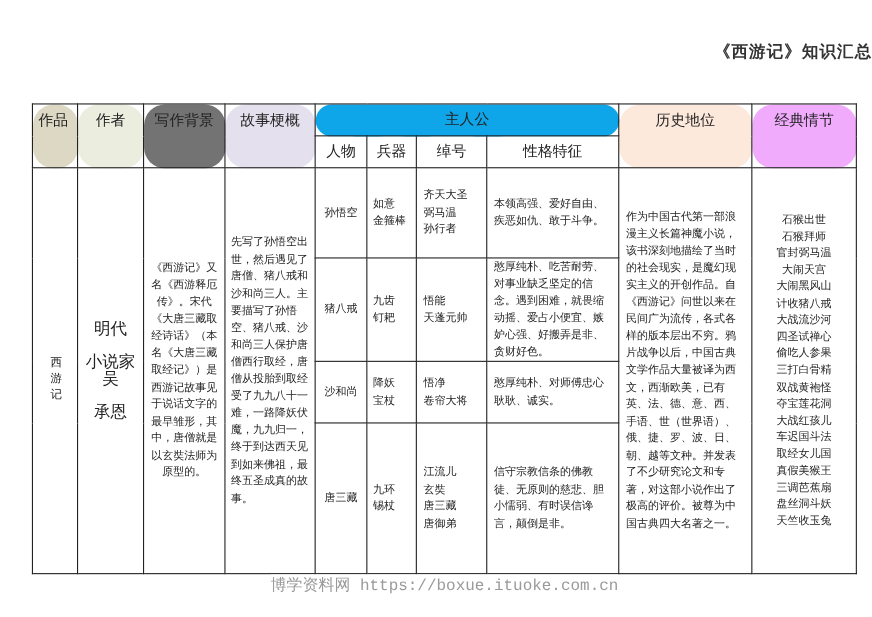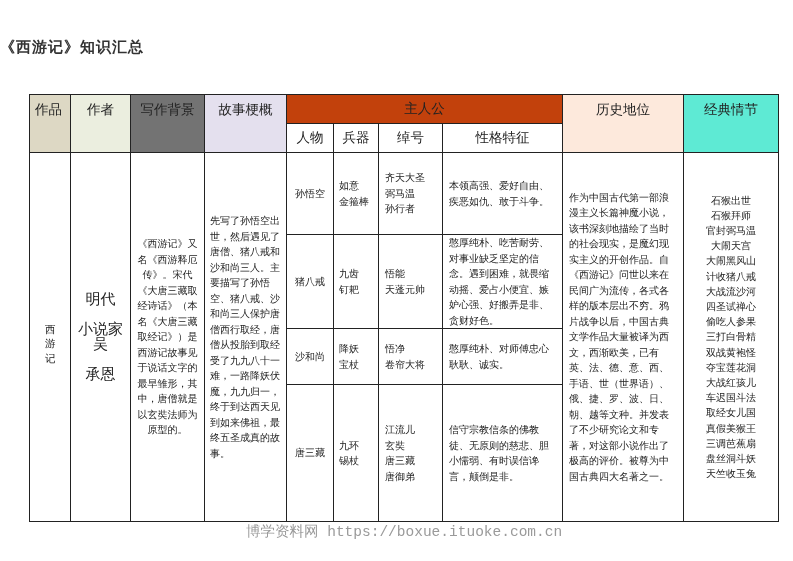--- a/index.html
+++ b/index.html
@@ -1,32 +1,32 @@
 <!DOCTYPE html>
 <html><head>
 <meta charset="utf-8">
 <style>
   html, body { margin: 0; padding: 0; background: #ffffff; }
   body { width: 793px; height: 561px; position: relative; overflow: hidden;
          font-family: "DejaVu Serif", serif; color: #222; }
-  .title { position: absolute; top: 38px; left: 0; width: 793px; text-align: left;
+  .title { position: absolute; top: 38px; left: 0; width: 793px; text-align: right;
            font-size: 15px; font-weight: bold; letter-spacing: 1px; color: #333; }
   table.kt { position: absolute; left: 29px; top: 94px; border-collapse: collapse;
              table-layout: fixed; width: 749px; height: 424px; }
   table.kt td, table.kt th { border: 1px solid #222; padding: 0; vertical-align: middle; }
   table.kt th { font-family: "DejaVu Sans", sans-serif; font-weight: normal; font-size: 13.5px;
-                color: #222; }
+                color: #222; border-radius: 19px; }
   .h-work { background: #ddd8c4; text-align: left; vertical-align: top !important; padding: 6px 0 0 5px !important; }
   .h-author { background: #ebeedf; vertical-align: top !important; padding-top: 6px !important; text-align: center; }
   .h-bg { background: #737373; vertical-align: top !important; padding-top: 6px !important; }
   .h-plot { background: #e4e0ee; vertical-align: top !important; padding-top: 6px !important; }
-  .h-main { background: #c2410c; height: 28px; }
+  .h-main { background: #0ea5e9; height: 28px; }
   .h-sub { background: #ffffff; height: 28px; }
   .h-hist { background: #fde9dc; vertical-align: top !important; padding-top: 6px !important; }
-  .h-classic { background: #5eead4; vertical-align: top !important; padding-top: 6px !important; margin-left: 32px; }
+  .h-classic { background: #f0abfc; vertical-align: top !important; padding-top: 6px !important; margin-left: 32px; }
   .cell { font-size: 10px; line-height: 15.5px; }
   .center { text-align: center; }
   .vert { writing-mode: vertical-rl; text-orientation: upright; letter-spacing: 14px;
           margin: 0 auto; font-size: 10.5px; }
   .author-line { display: block; margin: 14px 0; font-size: 15px; }
   .pad { padding: 12px 5px !important; }
   .pad-l { padding: 0 6px !important; }
   .multi span { display: block; }
   .watermark { position: absolute; left: 246px; top: 522px; font-family: Liberation Mono, monospace;
                font-size: 14.5px; color: #9a9a9a; background: rgba(255,255,255,0.6); white-space: nowrap; }

